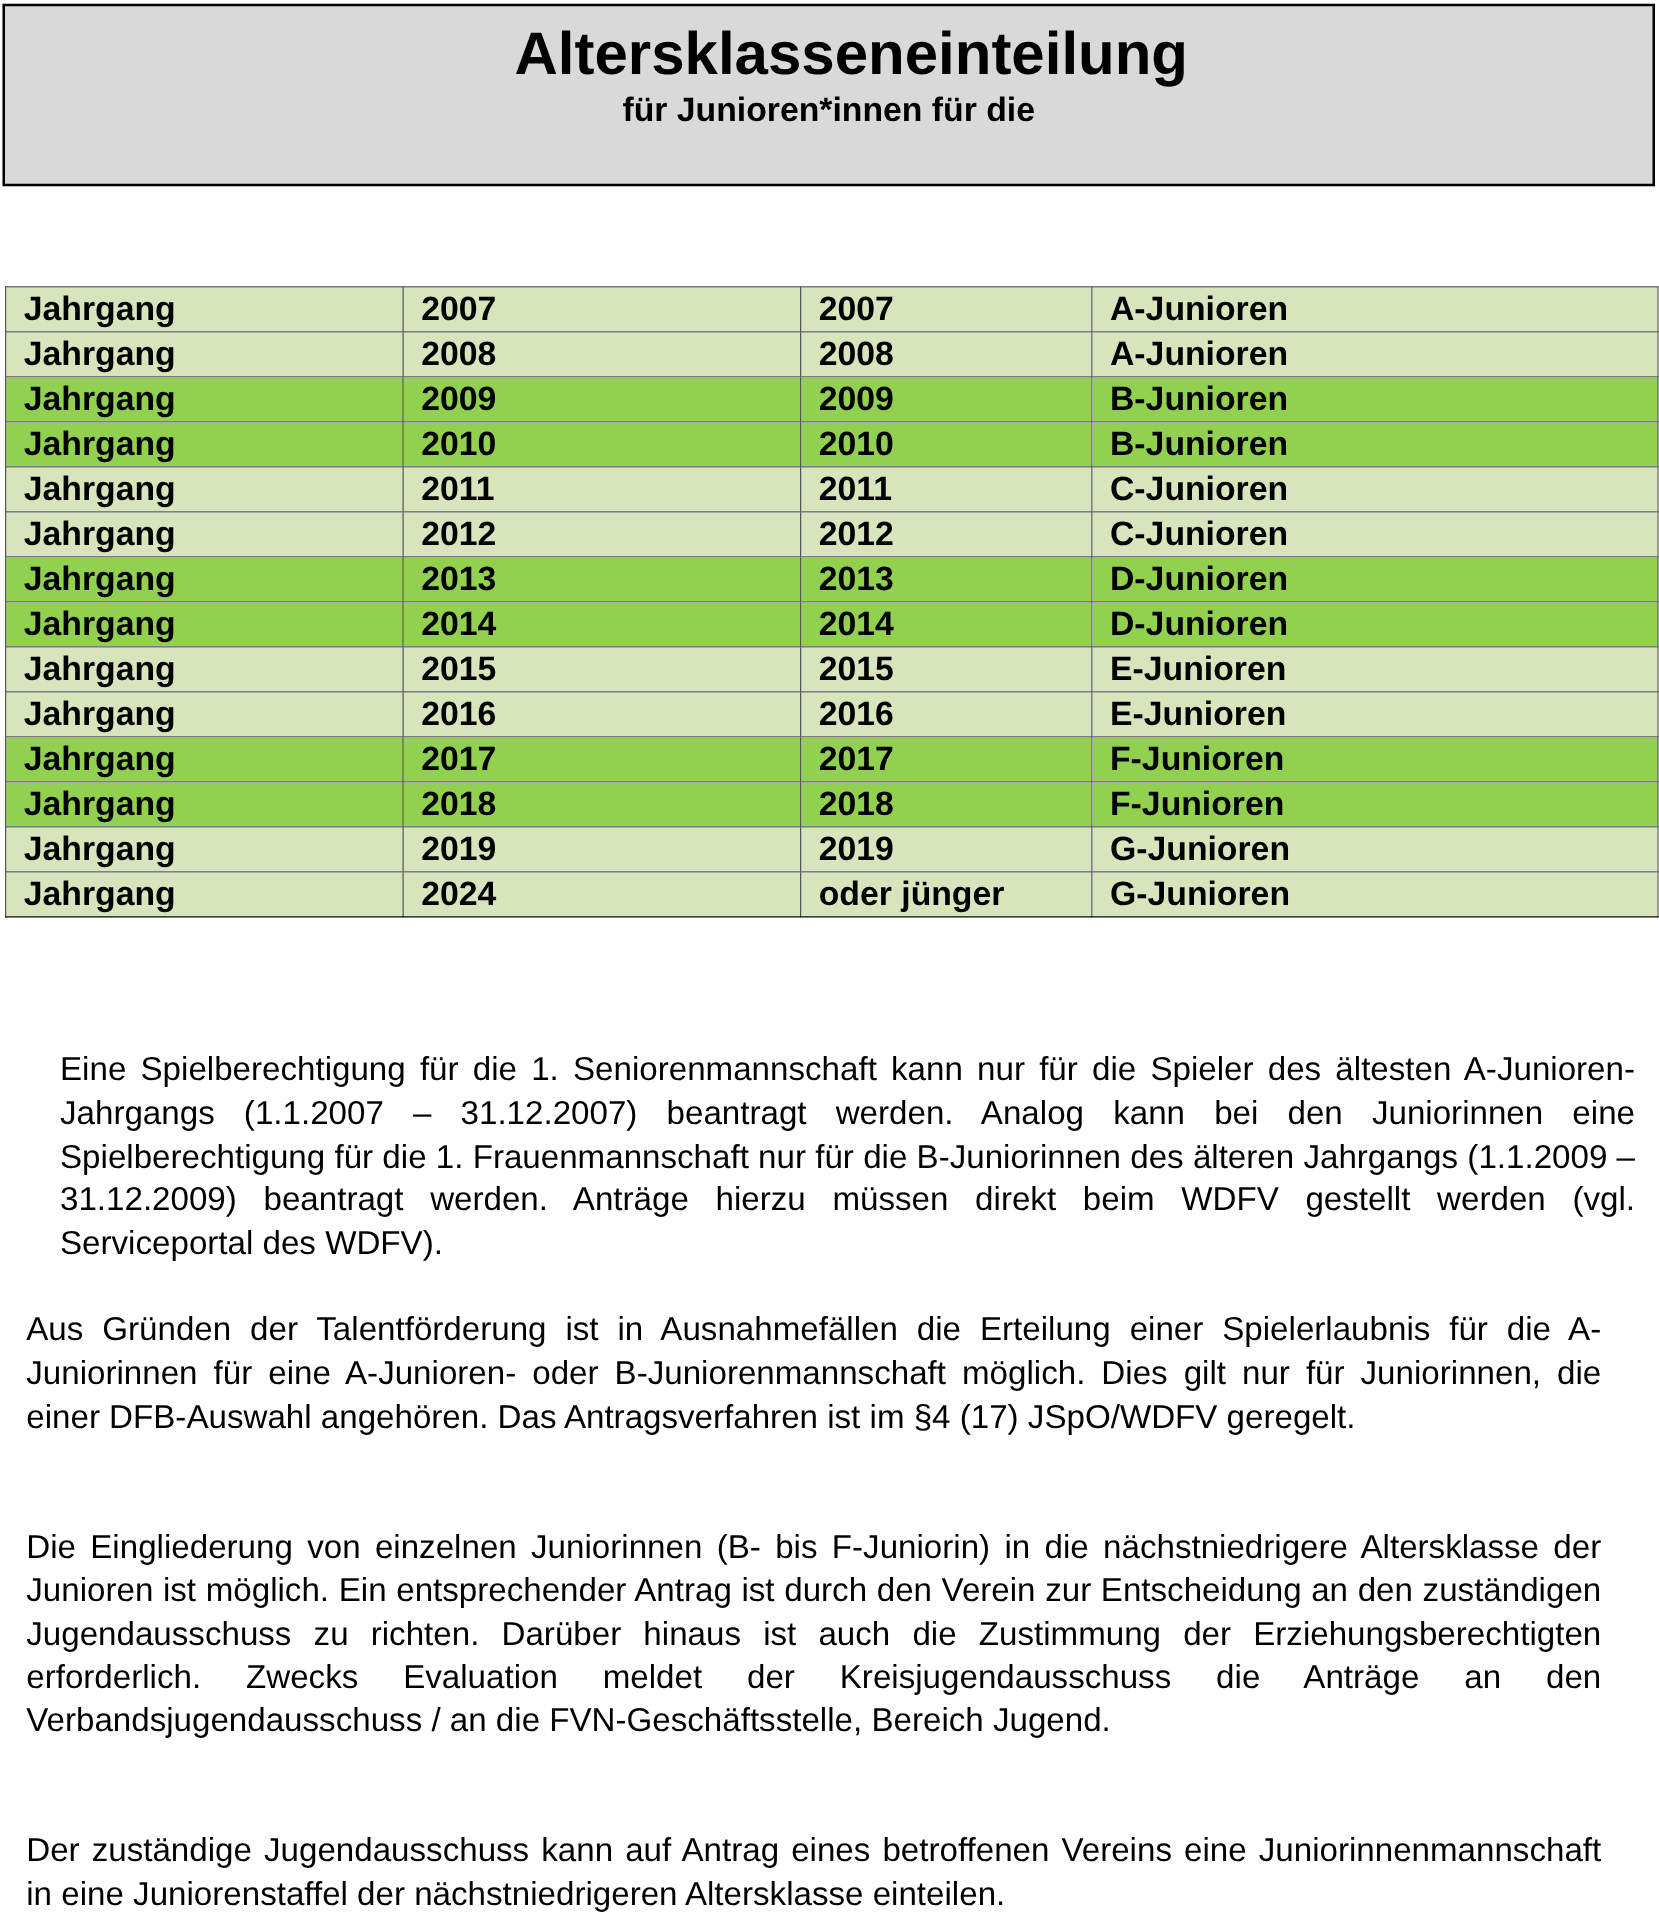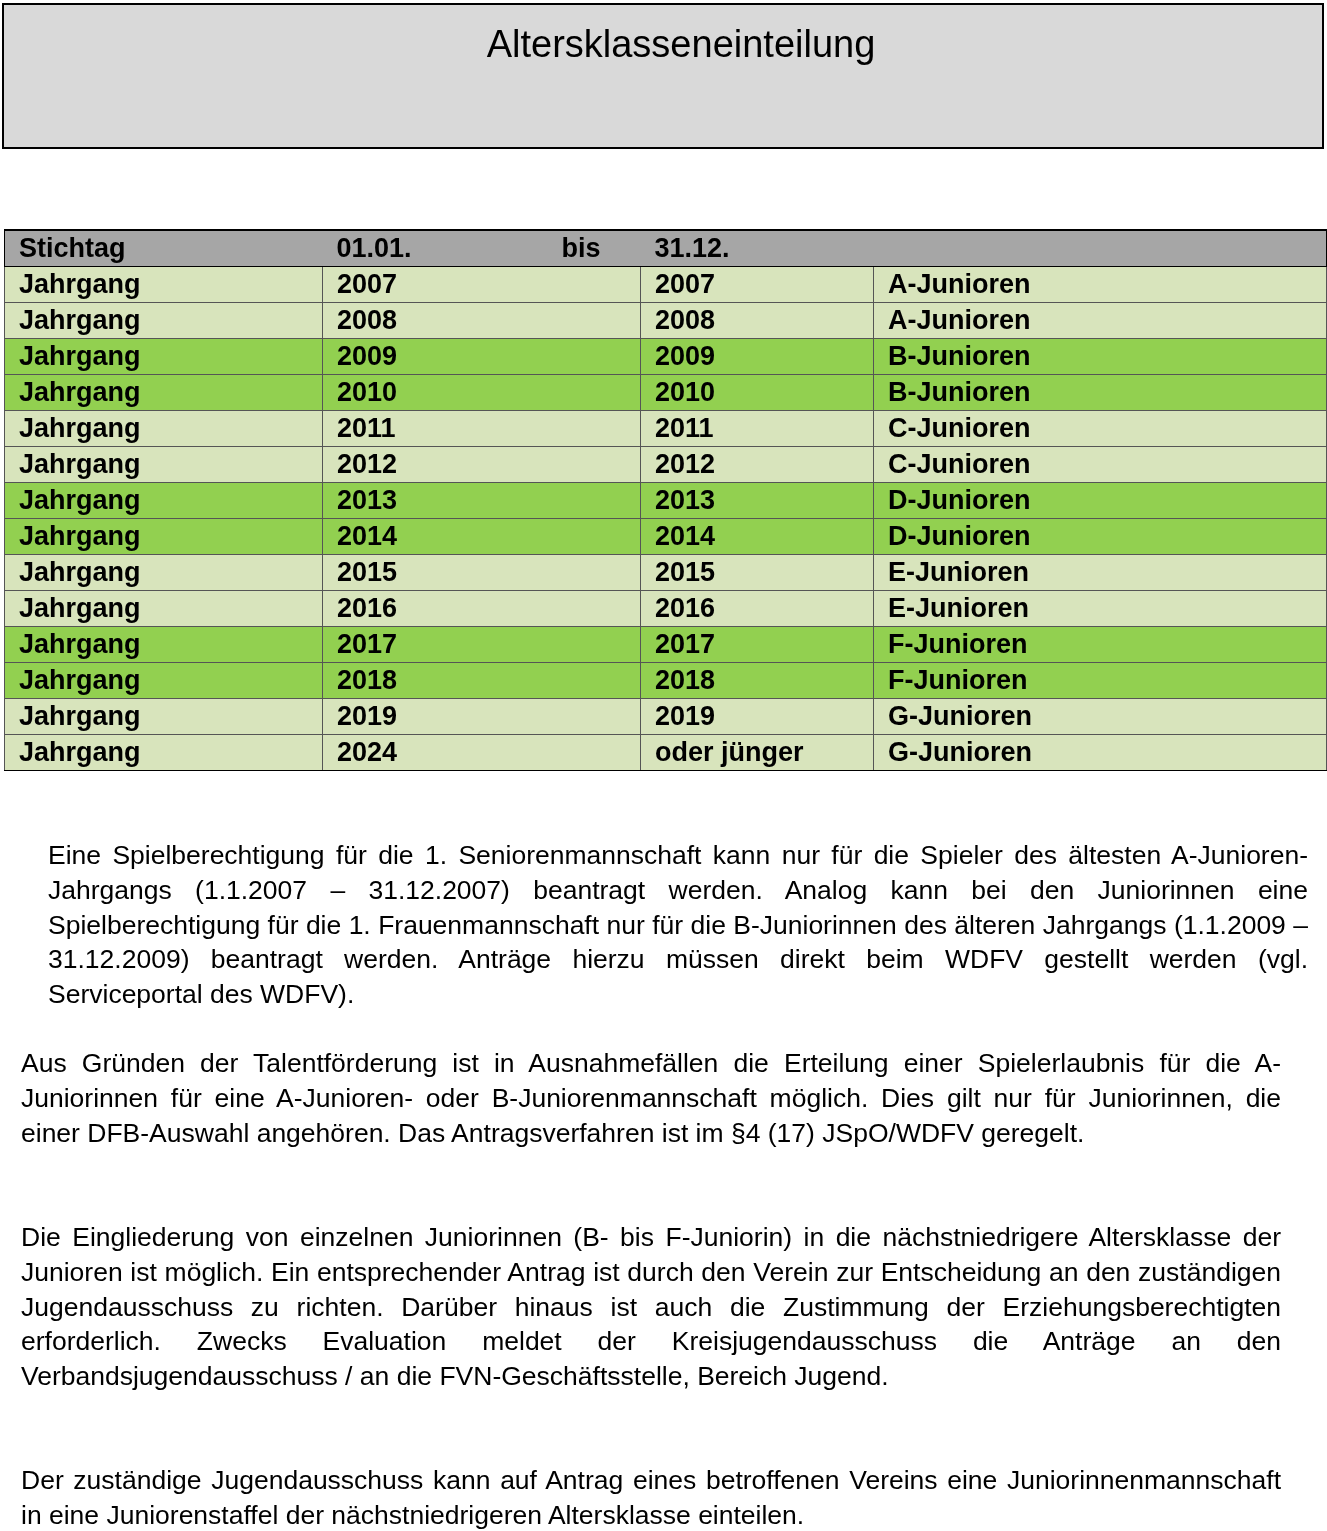--- a/index.html
+++ b/index.html
@@ -1,20 +1,20 @@
 <!DOCTYPE html>
 <html><head>
   <meta charset="utf-8">
   <style>
     html, body { margin: 0; padding: 0; background: #ffffff; }
     body { width: 1327px; height: 1531px; position: relative; overflow: hidden;
            font-family: "Liberation Sans", sans-serif; color: #000; }
     .title-box { position: absolute; left: 2px; top: 3px; width: 1318px; height: 142px;
                  background: #d9d9d9; border: 2px solid #000; text-align: center; }
-    .title-main { font-weight: normal; font-size: 38px; line-height: 42px; margin-top: 18px; padding-left: 36px; }
+    .title-main { font-weight: bold; font-size: 48px; line-height: 42px; margin-top: 18px; padding-left: 36px; }
     .title-sub { font-weight: bold; font-size: 27px; line-height: 34px; margin-top: 6px; }
     .title-sub2 { font-weight: bold; font-size: 27px; line-height: 34px; }
 
     table.ak { position: absolute; left: 4px; top: 229px; width: 1323px; border-collapse: collapse;
                font-size: 27px; table-layout: fixed; }
     table.ak td { height: 35px; padding: 0 0 0 14px; border: 1px solid #555; line-height: 35px;
                   white-space: nowrap; overflow: hidden; vertical-align: bottom; font-weight: bold; }
     table.ak tr.hdr td { background: #a6a6a6; font-weight: bold; border-top: 2px solid #000;
                          border-left: none; border-right: none; border-bottom: 1px solid #000; }
     table.ak tr.hdr td:first-child { border-left: 1px solid #000; }
@@ -27,36 +27,31 @@
 
     .para { position: absolute; left: 21px; width: 1260px; font-size: 26.5px; line-height: 34.8px;
             text-align: justify; }
     .p1 { top: 838px; margin-left: 27px; } .p2 { top: 1046px; } .p3 { top: 1220px; } .p4 { top: 1463px; }
   </style>
 </head>
 <body>
 
 <div class="title-box">
   <div class="title-main">Altersklasseneinteilung</div>
+  <div class="title-sub">für Junioren*innen für die</div>
 </div>
 
 <table class="ak">
   <colgroup>
       <col class="col1">
       <col class="col2">
       <col class="col3">
       <col class="col4">
     </colgroup>
   <tbody id="ak-body">
-    <tr class="hdr">
-      <td>Stichtag</td>
-      <td><span>01.01.</span><span class="hdr-bis">bis</span></td>
-      <td>31.12.</td>
-      <td></td>
-    </tr>
   <tr class="light">
         <td>Jahrgang</td>
         <td>2007</td>
         <td>2007</td>
         <td>A-Junioren</td>
       </tr>
       <tr class="light">
         <td>Jahrgang</td>
         <td>2008</td>
         <td>2008</td>

